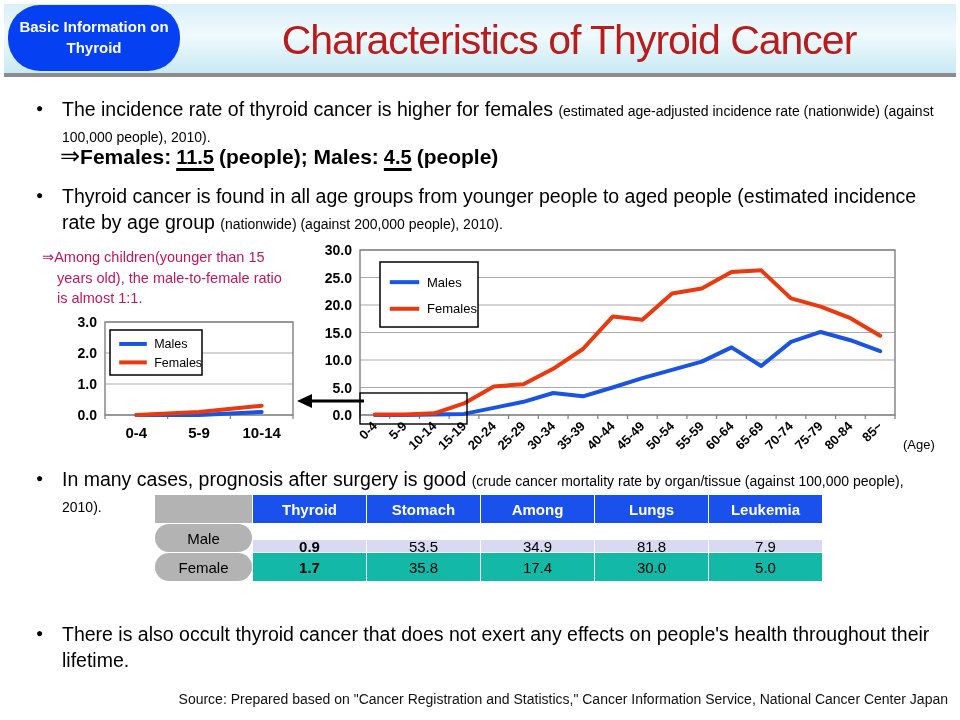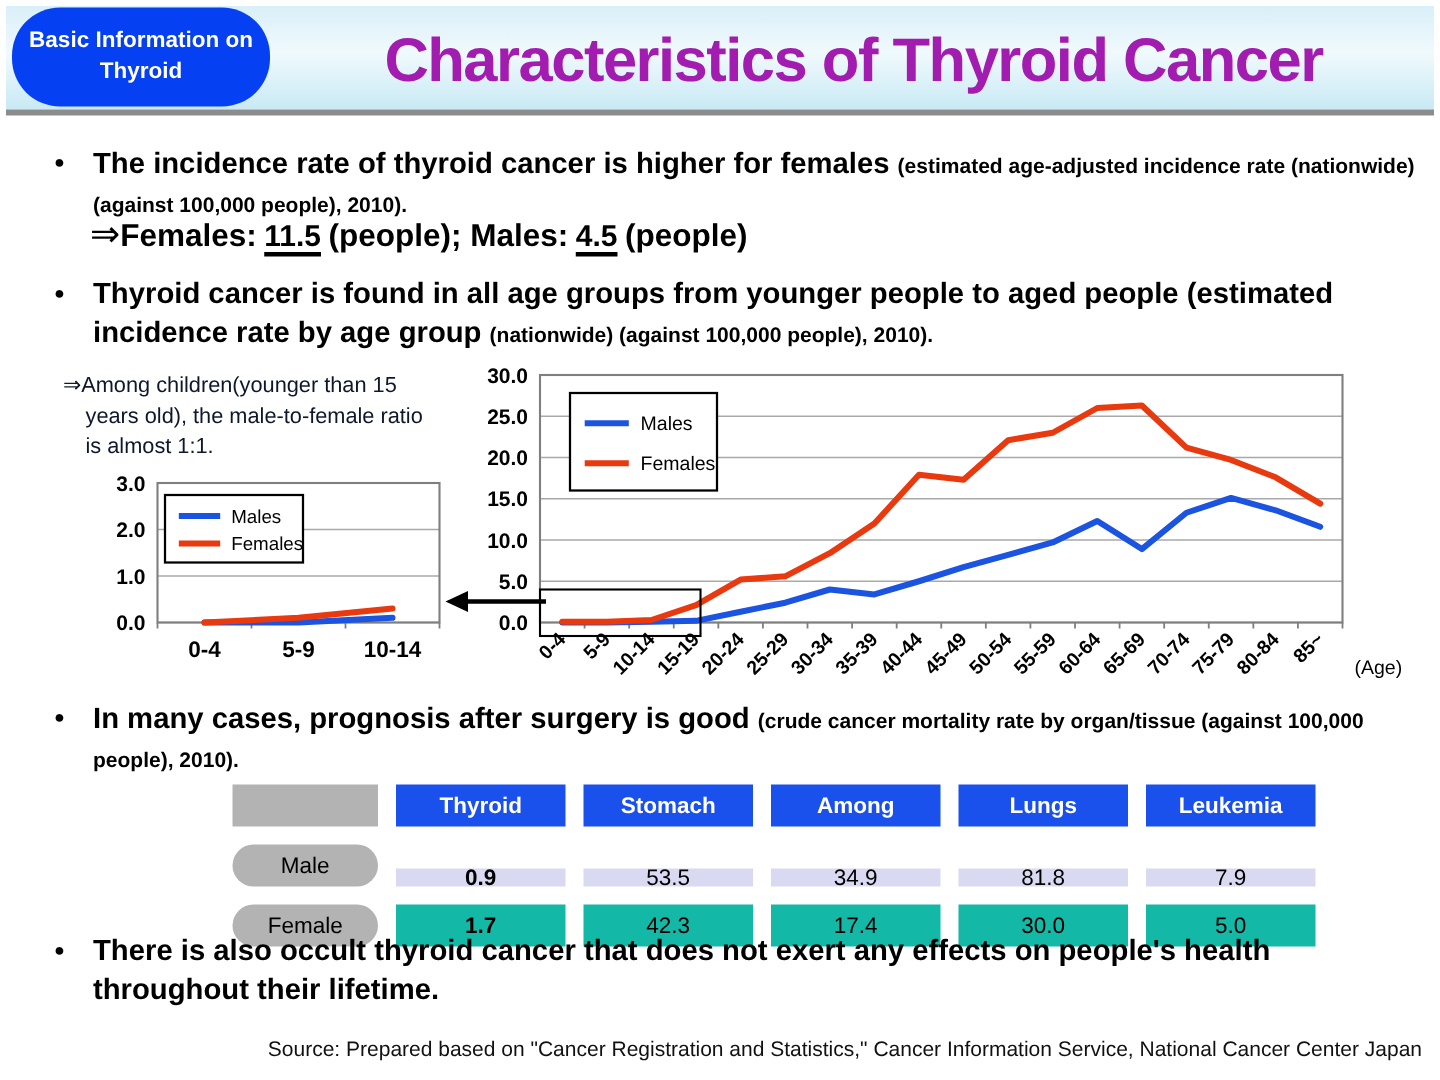--- a/index.html
+++ b/index.html
@@ -18,55 +18,55 @@
   .badge {
     position:absolute; left:8px; top:5px; width:172px; height:66px;
     color:#fff; font-weight:bold; font-size:15px; line-height:1.38;
     display:flex; align-items:center; justify-content:center; text-align:center;
     padding:0 6px;
     border-radius:32px;
   }
   .title {
     position:absolute; left:186px; top:9px; width:766px; height:62px;
     display:flex; align-items:center; justify-content:center;
-    font-size:41px; font-weight:bold; letter-spacing:-1px; color:#a21caf;
+    font-size:41px; font-weight:normal; letter-spacing:-1px; color:#b91c1c;
     white-space:nowrap;
   }
   
   .bullet { position:absolute; left:36px; width:908px; display:flex; }
   .bullet .marker { width:26px; flex:0 0 26px; font-size:12px; padding-top:5px; }
-  .bullet .btxt { font-size:19.5px; font-weight:bold; line-height:1.34; }
+  .bullet .btxt { font-size:19.5px; font-weight:normal; line-height:1.34; }
   .bullet .note { font-size:14px; }
   #bullet1 { top:96px; }
   #bullet2 { top:183px; }
   #bullet3 { top:466px; }
   #bullet4 { top:621px; }
   .stat-line {
     position:absolute; left:60px; top:142px; font-size:21px; font-weight:bold;
     display:flex; align-items:baseline; white-space:pre;
   }
   .stat-line .arrow-glyph { font-size:24px; font-weight:normal; }
   .stat-num {
     font-size:20px; text-decoration:underline; text-decoration-thickness:2.5px;
     text-underline-offset:4px; margin:0 5px;
   }
   
   .annotation {
     position:absolute; left:42px; top:247px; width:254px;
-    font-size:14.5px; line-height:1.42; color:#0f172a;
+    font-size:14.5px; line-height:1.42; color:#be185d;
     padding-left:15px; text-indent:-15px; font-weight:normal;
   }
   #small-chart { position:absolute; left:70px; top:312px; }
   #big-chart   { position:absolute; left:302px; top:236px; }
   #link-arrow  { position:absolute; left:294px; top:392px; }
   
   .mortality-table {
-    position:absolute; left:155px; top:523px;
+    position:absolute; left:155px; top:495px;
     display:grid; grid-template-columns:97px repeat(5,113px);
-    grid-auto-rows:28px; gap:12px; background:#fff;text-align:center;
+    grid-auto-rows:28px; gap:1px; background:#fff;text-align:center;
   }
   .mortality-table .cell {
     display:flex; align-items:center; justify-content:center;
     font-size:15px;
   }
   .cell.corner { background:#b3b3b3; }
   .cell.colhead { background:#1a50ec; color:#fff; font-weight:bold; }
   .cell.rowlabel { background:#b3b3b3; color:#000;border-radius:14px; }
   .cell.data-m { background:#d9d9f2;margin-top:16px; }
   .cell.data-f { background:#14b8a6; }
@@ -90,21 +90,21 @@
     <span class="marker">●</span>
     <span class="btxt"><span>The incidence rate of thyroid cancer is higher for females </span><span class="note">(estimated age-adjusted incidence rate (nationwide) (against 100,000 people), 2010).</span></span>
   </div>
 
   <div class="stat-line">
     <span class="arrow-glyph">⇒</span><span>Females:</span><span class="stat-num">11.5</span><span>(people); Males:</span><span class="stat-num">4.5</span><span>(people)</span>
   </div>
 
   <div class="bullet" id="bullet2">
     <span class="marker">●</span>
-    <span class="btxt"><span>Thyroid cancer is found in all age groups from younger people to aged people (estimated incidence rate by age group </span><span class="note">(nationwide) (against 100,000 people), 2010).</span></span>
+    <span class="btxt"><span>Thyroid cancer is found in all age groups from younger people to aged people (estimated incidence rate by age group </span><span class="note">(nationwide) (against 200,000 people), 2010).</span></span>
   </div>
 
   <div class="annotation">⇒Among children(younger than 15 years old), the male-to-female ratio is almost 1:1.</div>
 
   <svg id="small-chart" width="240" height="140">
       <line x1="35" y1="103" x2="223" y2="103" stroke="#a9a9a9" stroke-width="1"></line>
       <text x="27" y="108" text-anchor="end" font-size="14" font-weight="bold" fill="#000">0.0</text>
       <line x1="35" y1="72" x2="223" y2="72" stroke="#a9a9a9" stroke-width="1"></line>
       <text x="27" y="77" text-anchor="end" font-size="14" font-weight="bold" fill="#000">1.0</text>
       <line x1="35" y1="41" x2="223" y2="41" stroke="#a9a9a9" stroke-width="1"></line>
@@ -208,21 +208,21 @@
       <div class="cell colhead">Lungs</div>
       <div class="cell colhead">Leukemia</div>
       <div class="cell rowlabel">Male</div>
       <div class="cell data-m bold">0.9</div>
       <div class="cell data-m">53.5</div>
       <div class="cell data-m">34.9</div>
       <div class="cell data-m">81.8</div>
       <div class="cell data-m">7.9</div>
       <div class="cell rowlabel">Female</div>
       <div class="cell data-f bold">1.7</div>
-      <div class="cell data-f">42.3</div>
+      <div class="cell data-f">35.8</div>
       <div class="cell data-f">17.4</div>
       <div class="cell data-f">30.0</div>
       <div class="cell data-f">5.0</div>
     </div>
 
   <div class="bullet" id="bullet4">
     <span class="marker">●</span>
     <span class="btxt"><span>There is also occult thyroid cancer that does not exert any effects on people's health throughout their lifetime.</span></span>
   </div>
 

